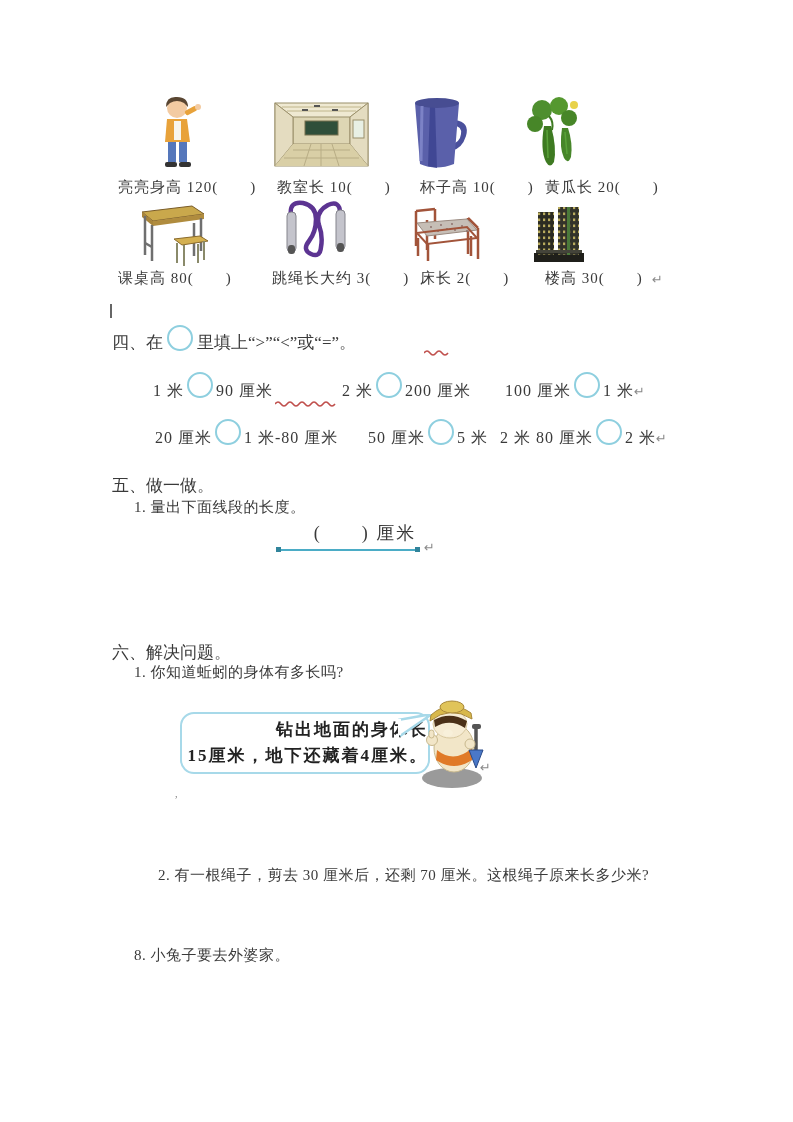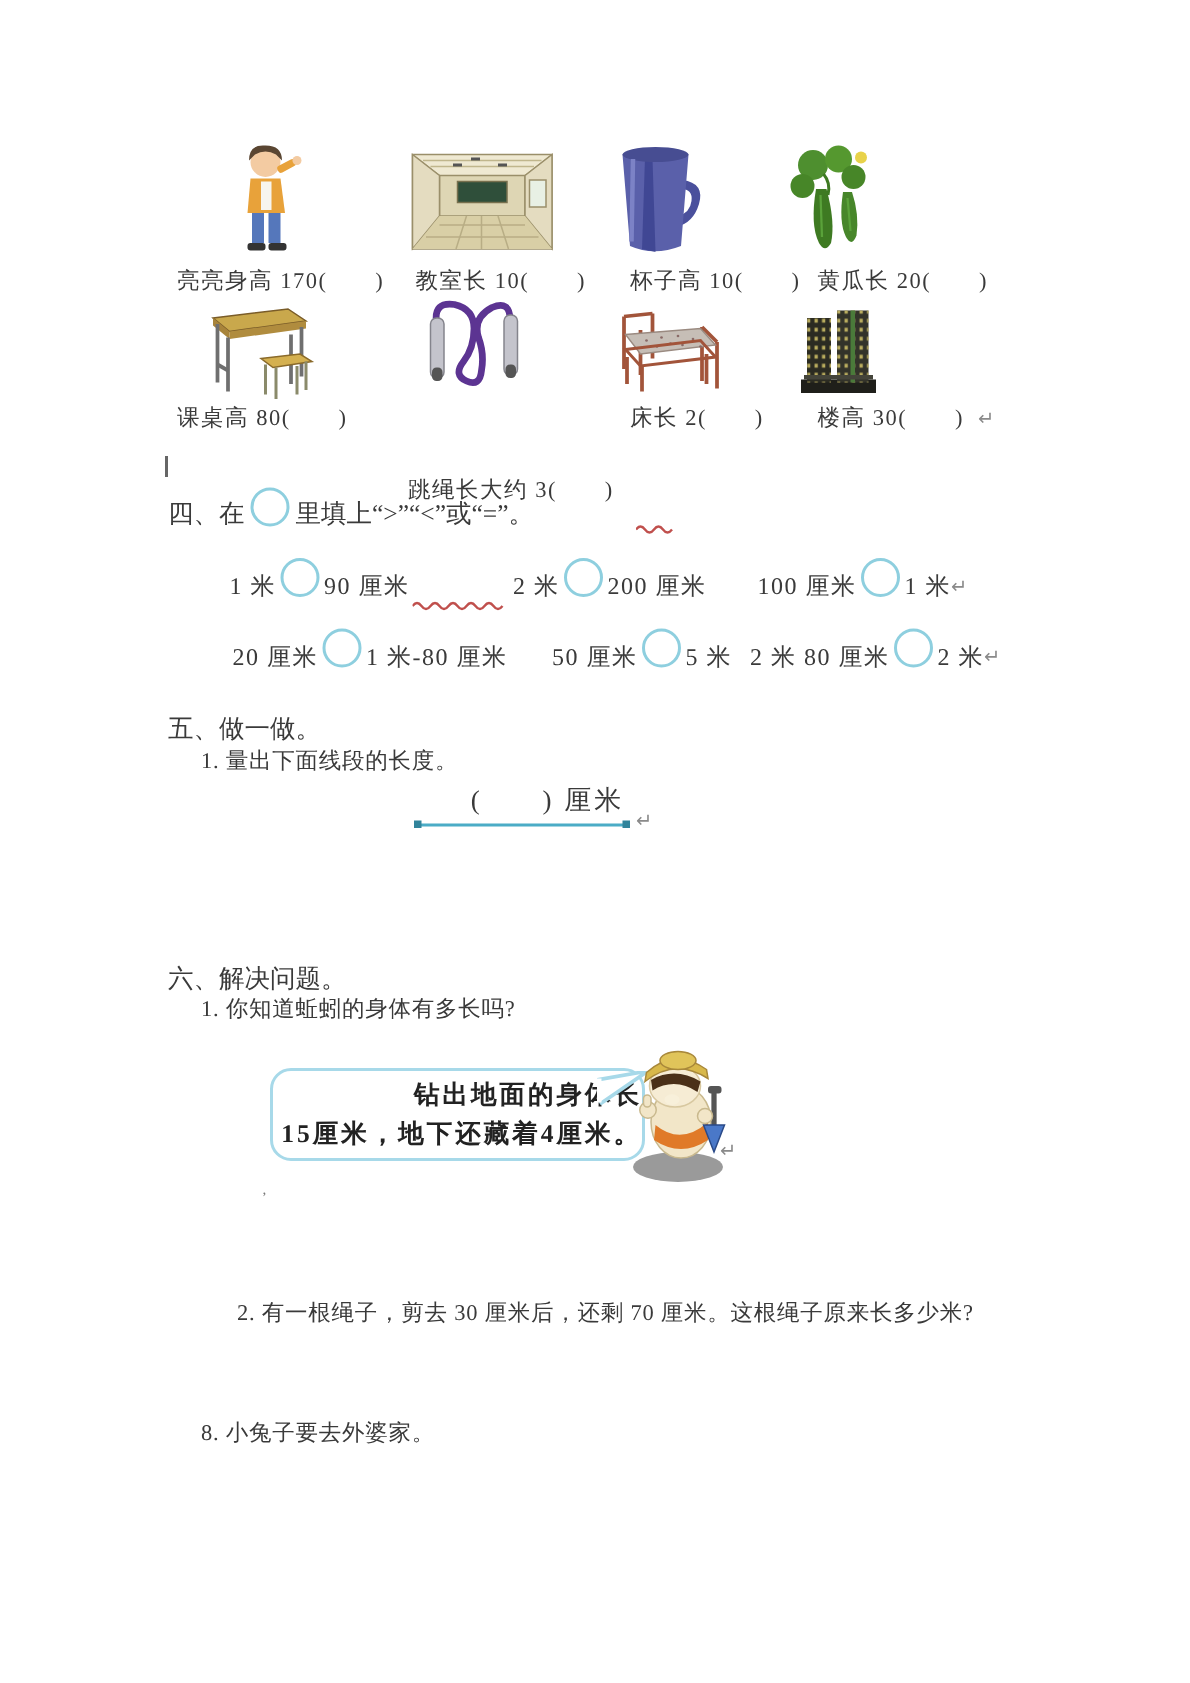--- a/index.html
+++ b/index.html
@@ -84,21 +84,21 @@
       <circle cx="11" cy="28" r="8" fill="#478628"></circle>
       <circle cx="50" cy="9" r="4" fill="#e8d24a"></circle>
       <path d="M25 20 Q30 26 28 34" stroke="#3e7a22" stroke-width="2" fill="none"></path>
       <path d="M20 30 Q16 54 22 66 Q26 73 30 66 Q33 52 27 30 Z" fill="#3e7a22"></path>
       <path d="M38 32 Q35 52 40 62 Q44 69 47 61 Q49 47 44 32 Z" fill="#47862a"></path>
       <path d="M23 34 L24 62" stroke="#5aa23a" stroke-width="1.5"></path>
       <path d="M41 36 L43 58" stroke="#5aa23a" stroke-width="1.5"></path>
     </svg>
   </div>
 
-  <div class="abs unit-label" style="left:118px;top:178px;">亮亮身高 170(　　)</div>
+  <div class="abs unit-label" style="left:118px;top:178px;">亮亮身高 120(　　)</div>
   <div class="abs unit-label" style="left:277px;top:178px;">教室长 10(　　)</div>
   <div class="abs unit-label" style="left:420px;top:178px;">杯子高 10(　　)</div>
   <div class="abs unit-label" style="left:545px;top:178px;">黄瓜长 20(　　)</div>
 
   <div class="abs" style="left:138px;top:203px;">
     <svg width="78" height="64" viewBox="0 0 78 64">
       <polygon points="4,9 54,3 66,11 15,18" fill="#c9a84c" stroke="#7a5c28"></polygon>
       <polygon points="4,9 15,18 15,23 4,14" fill="#a8843a"></polygon>
       <polygon points="15,18 66,11 66,16 15,23" fill="#b08c3e"></polygon>
       <g stroke="#6f6f6f" stroke-width="2.5">
@@ -168,21 +168,21 @@
       <rect x="6" y="7" width="16" height="43" fill="#2b2b22"></rect>
       <rect x="6" y="7" width="16" height="43" fill="url(#win)" opacity="0.9"></rect>
       <rect x="26" y="2" width="21" height="48" fill="#33332a"></rect>
       <rect x="26" y="2" width="21" height="48" fill="url(#win)" opacity="0.9"></rect>
       <rect x="35" y="2" width="3" height="48" fill="#4a7a3a"></rect>
       <rect x="4" y="45" width="46" height="3" fill="#44443a"></rect>
     </svg>
   </div>
 
   <div class="abs unit-label" style="left:118px;top:269px;">课桌高 80(　　)</div>
-  <div class="abs unit-label" style="left:272px;top:269px;margin-top:48px;">跳绳长大约 3(　　)</div>
+  <div class="abs unit-label" style="left:272px;top:269px;">跳绳长大约 3(　　)</div>
   <div class="abs unit-label" style="left:420px;top:269px;">床长 2(　　)</div>
   <div class="abs unit-label" style="left:545px;top:269px;">楼高 30(　　)</div>
   <div class="abs ret" style="left:652px;top:272px;">↵</div>
 
   <div class="abs cursor-bar" style="left:110px;top:304px;"></div>
 
   <div class="abs heading" style="left:112px;top:329px;">
     <span>四、在</span>
     <span class="circle"></span>
     <span>里填上“&gt;”“&lt;”或“=”。</span>

